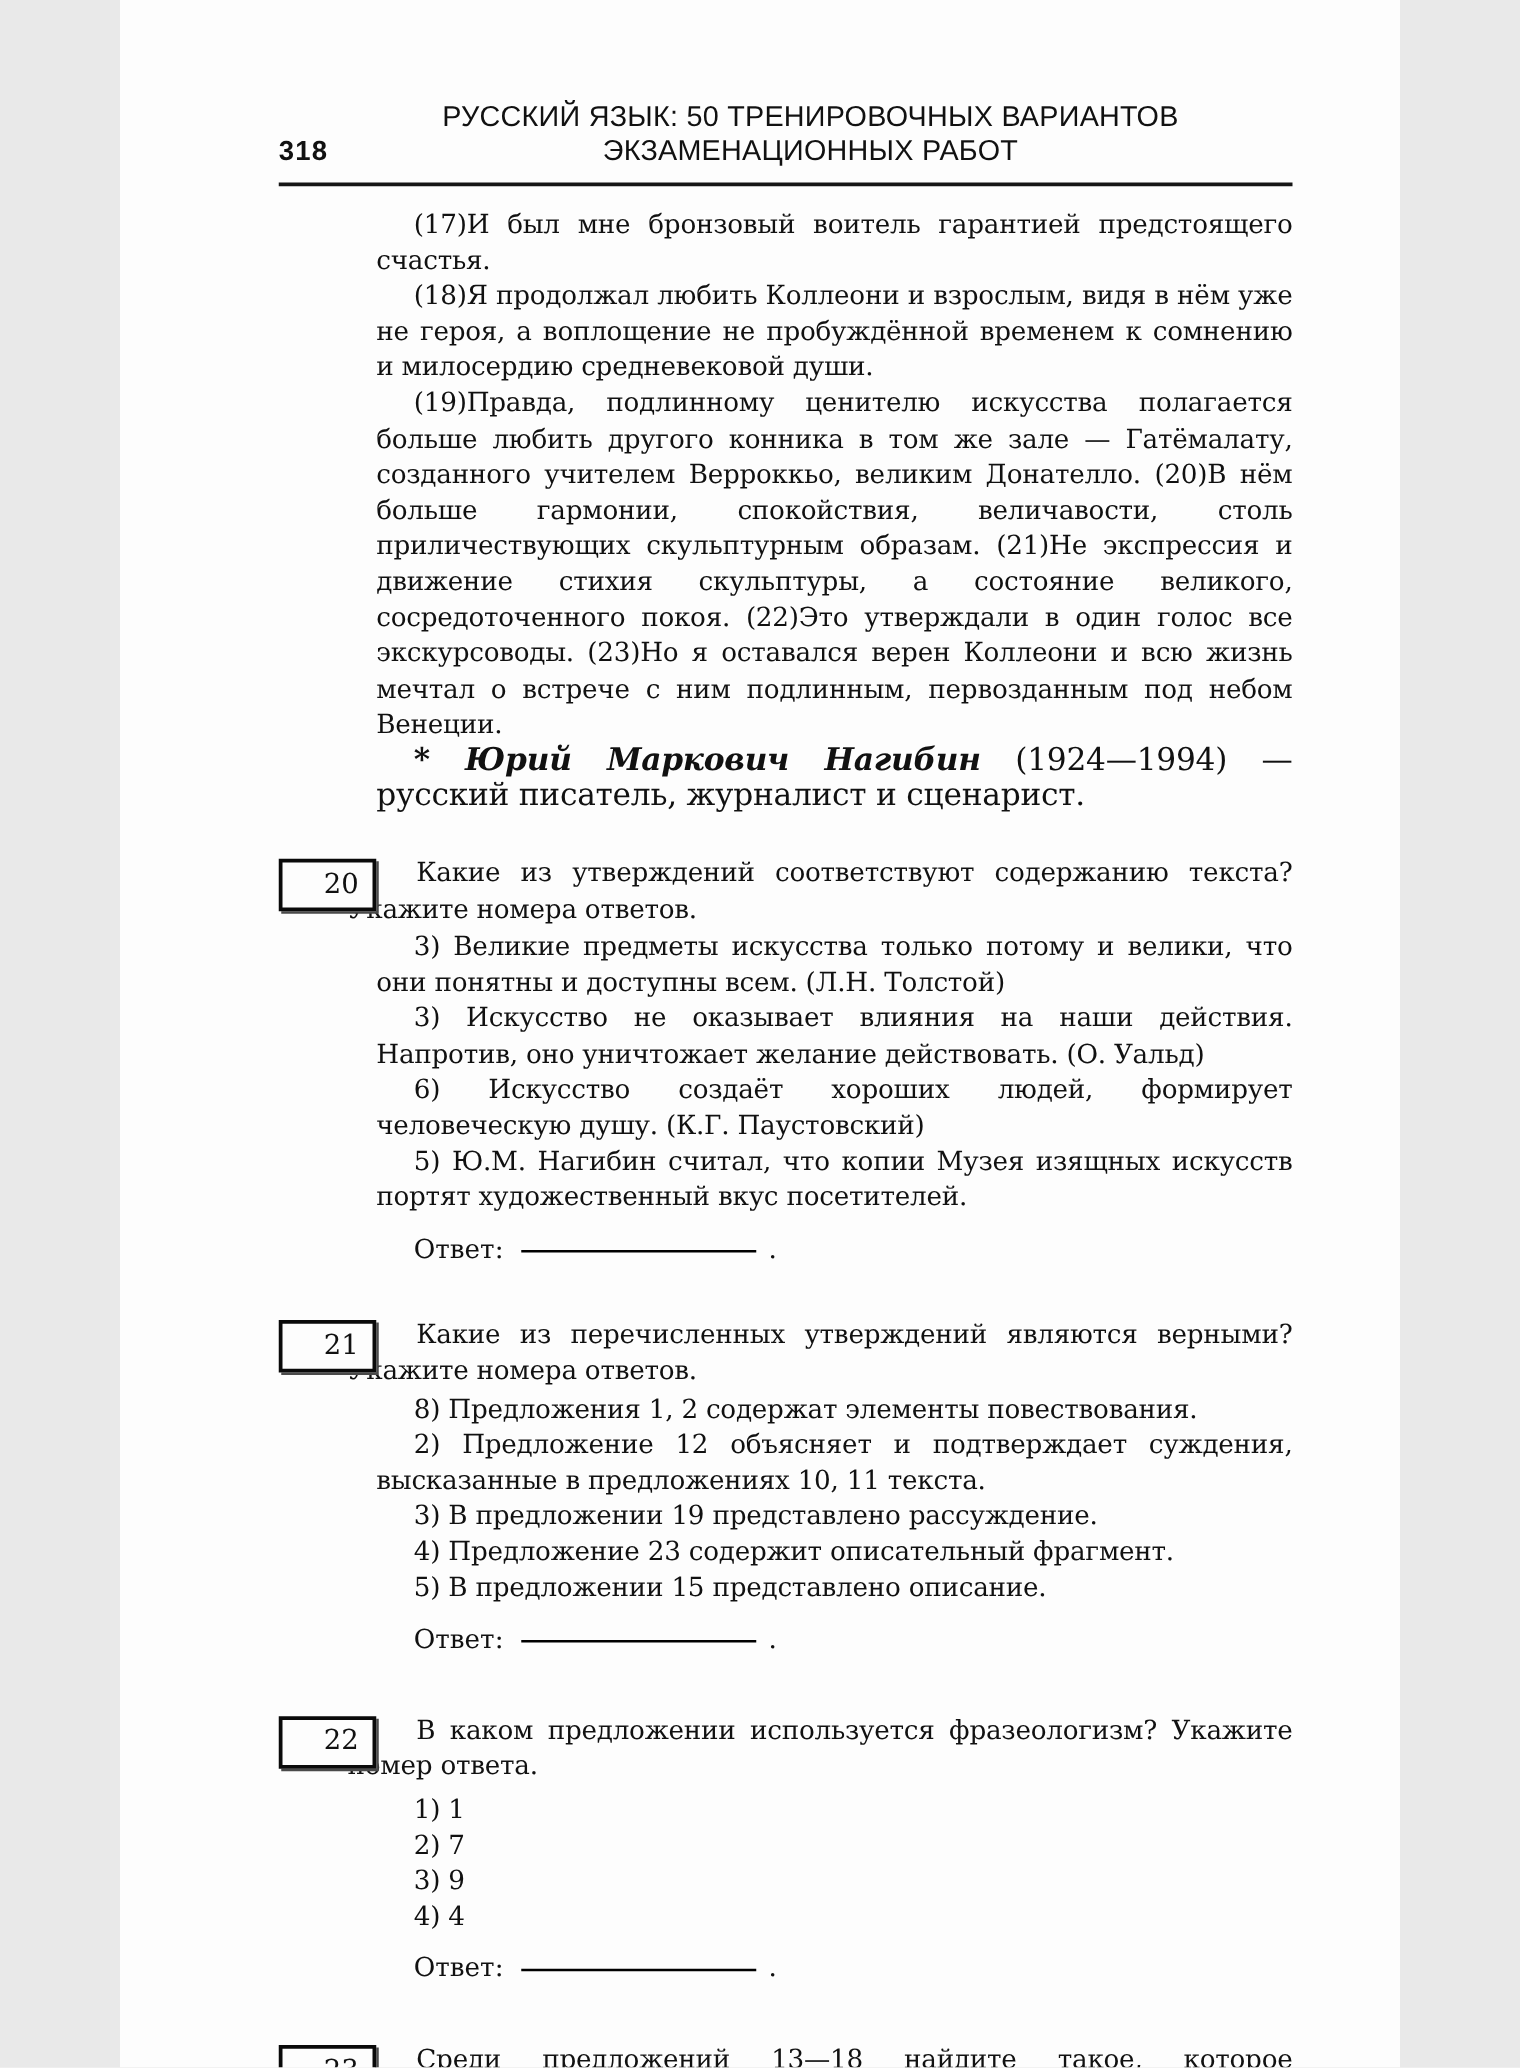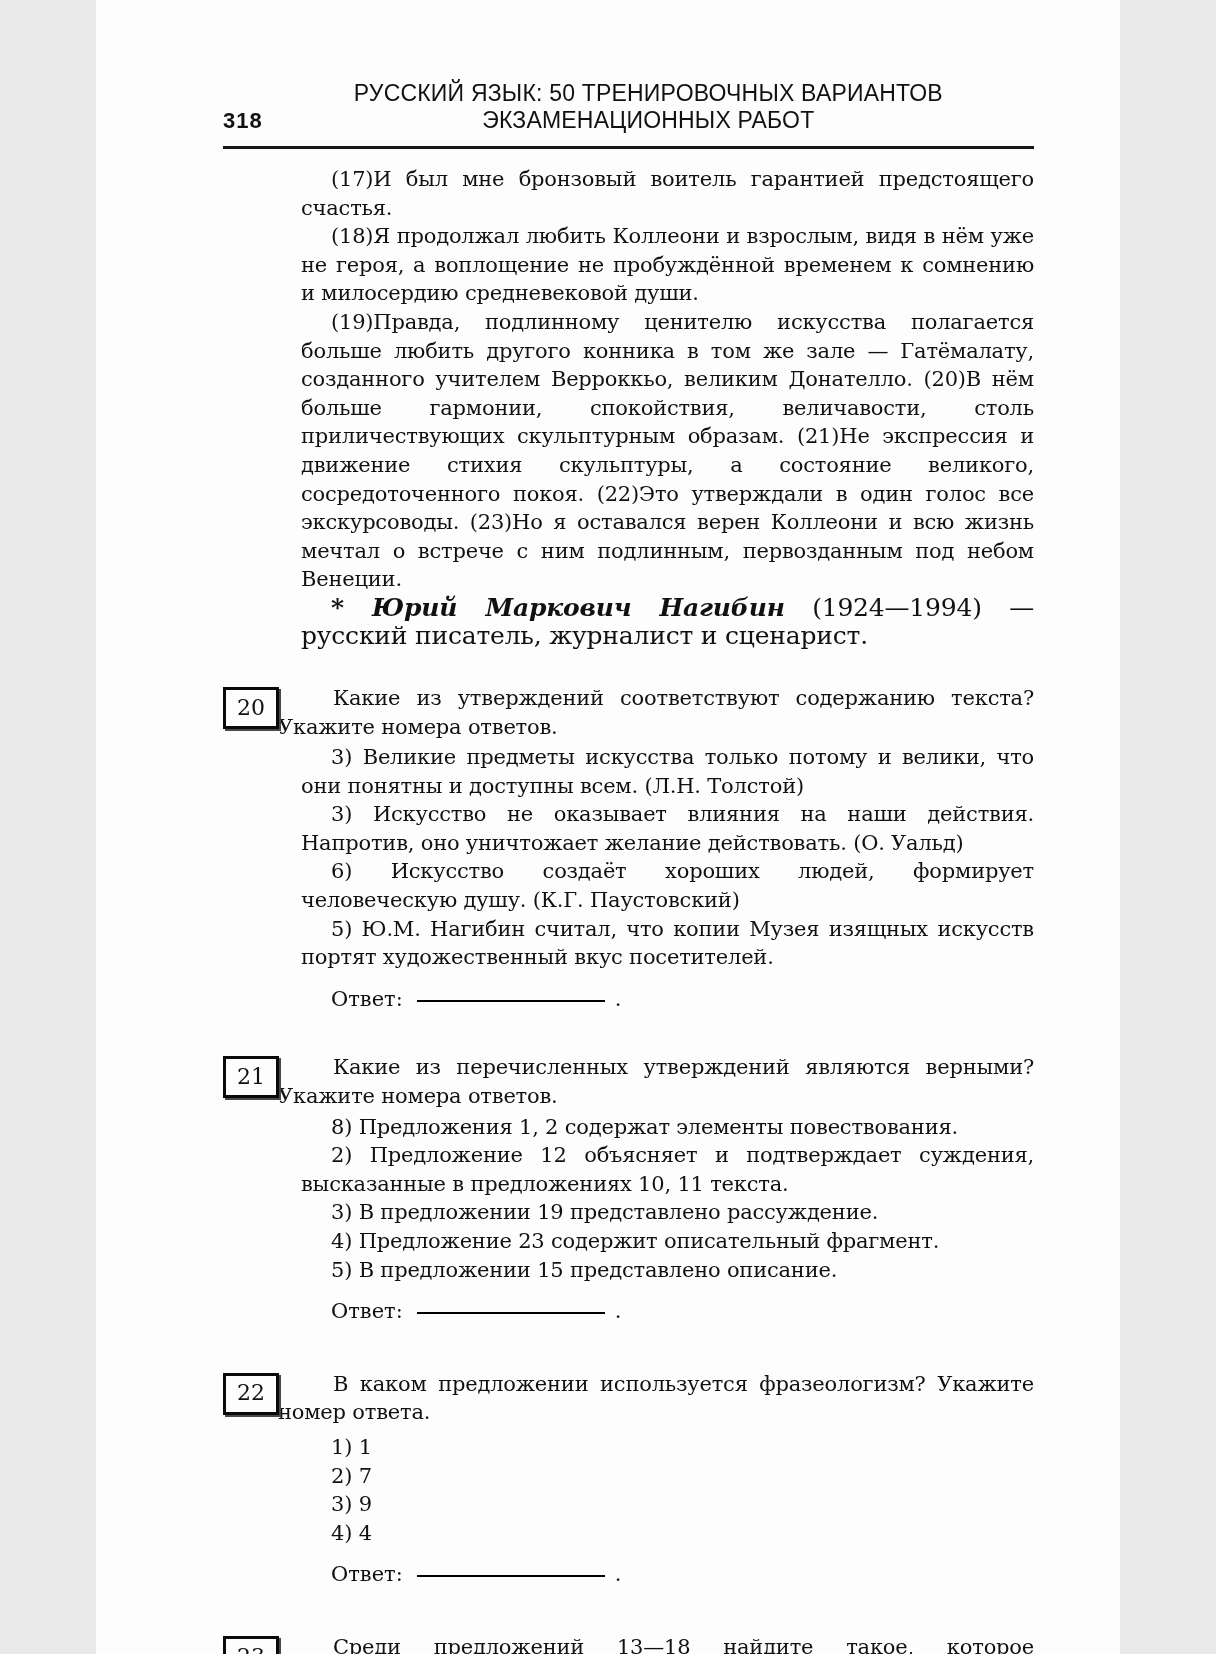--- a/index.html
+++ b/index.html
@@ -51,20 +51,21 @@
   .q21{margin-top:40px;}
   .q22{margin-top:44px;}
   .q23{margin-top:44px;}
   .qbox{
     position:absolute;left:0;top:3px;
     width:50px;height:36px;
     border:3px solid #0a0a0a;
     box-shadow:2px 2px 0 #4a4a4a;
     display:flex;align-items:center;justify-content:center;
     background:#fdfdfd;
+    padding-left:22px;
   }
   .qbox span{font-size:22px;}
   .qtext{margin:0;text-indent:55px;text-align:justify;letter-spacing:-0.2px;}
   .options{margin-left:23px;margin-top:2px;}
   .options p{margin:0;text-indent:30px;text-align:justify;letter-spacing:-0.2px;}
   .answer-row{margin:13px 0 0 53px;white-space:nowrap;}
   .answer-blank{
     display:inline-block;
     width:188px;height:0;
     border-bottom:2px solid #000;

